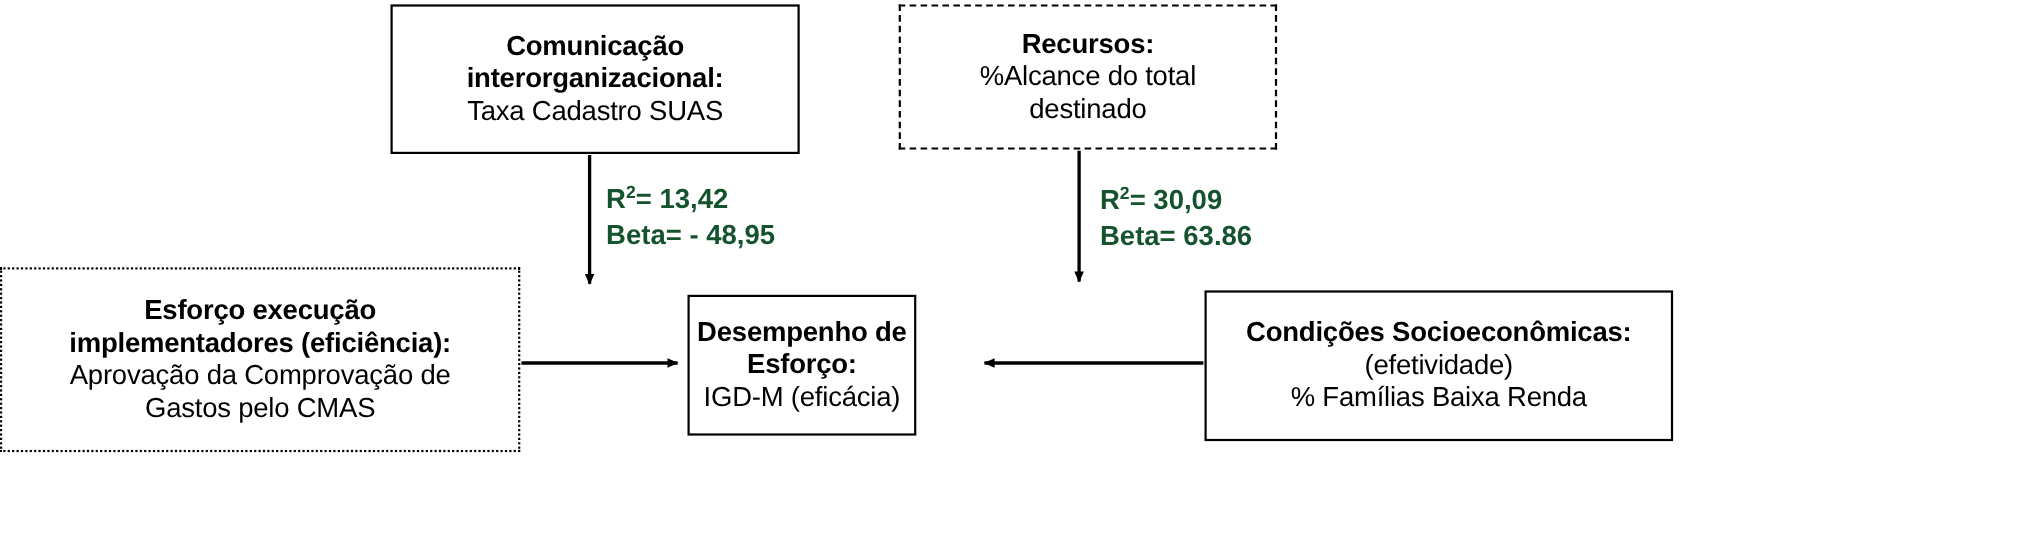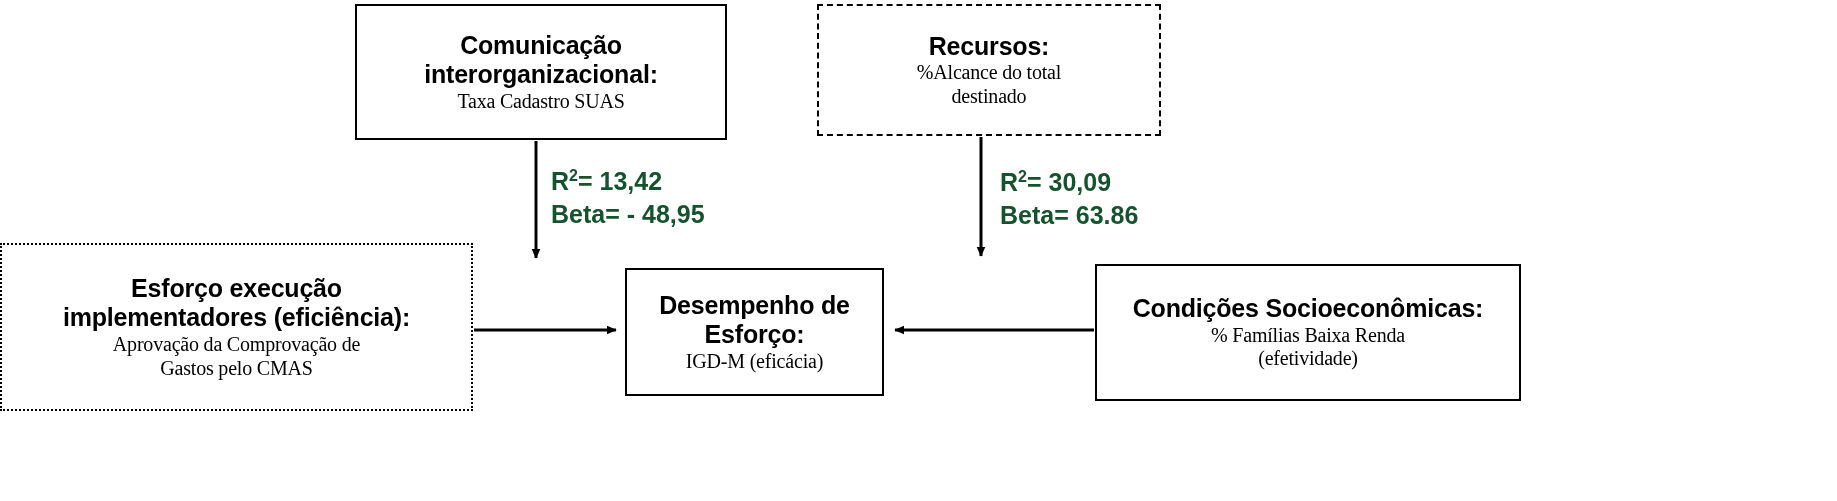--- a/index.html
+++ b/index.html
@@ -29,40 +29,39 @@
     text-align: center;
     line-height: 1.18;
   }
   .node .title {
     font-weight: bold;
     font-size: 25px;
     letter-spacing: -0.2px;
   }
   .node .sub {
     font-weight: normal;
-    font-size: 20px;
+    font-size: 25px;
     letter-spacing: -0.2px;
-    font-family: Liberation Serif, serif;
   }
   .border-solid { border: 2.5px solid #000000; }
   .border-dashed { border: 2px dashed #000000; }
   .border-dotted { border: 2px dotted #000000; }
 
   
   #node-comunicacao {
     left: 355px; top: 4px; width: 372px; height: 136px;
   }
   #node-recursos {
     left: 817px; top: 4px; width: 344px; height: 132px; align-items: center;
   }
   #node-esforco {
     left: 0px; top: 243px; width: 473px; height: 168px;
   }
   #node-desempenho {
-    left: 625px; top: 268px; width: 259px; height: 128px;
+    left: 625px; top: 268px; width: 208px; height: 128px;
   }
   #node-condicoes {
     left: 1095px; top: 264px; width: 426px; height: 137px;
   }
 
   
   #arrow-layer {
     position: absolute;
     left: 0; top: 0;
     width: 1837px; height: 501px;
@@ -136,22 +135,22 @@
   </div>
 
   <div class="node border-solid" id="node-desempenho">
     <span class="title">Desempenho de</span>
     <span class="title">Esforço:</span>
     <span class="sub">IGD-M (eficácia)</span>
   </div>
 
   <div class="node border-solid" id="node-condicoes">
     <span class="title">Condições Socioeconômicas:</span>
+    <span class="sub">(efetividade)</span>
     <span class="sub">% Famílias Baixa Renda</span>
-    <span class="sub">(efetividade)</span>
   </div>
 
   <div class="edge-label" id="label-comunicacao-stats">
     <span class="stat-line"><span>R</span><span class="sup">2</span><span>= 13,42</span></span>
     <span class="stat-line">Beta= - 48,95</span>
   </div>
 
   <div class="edge-label" id="label-recursos-stats">
     <span class="stat-line"><span>R</span><span class="sup">2</span><span>= 30,09</span></span>
     <span class="stat-line">Beta= 63.86</span>

